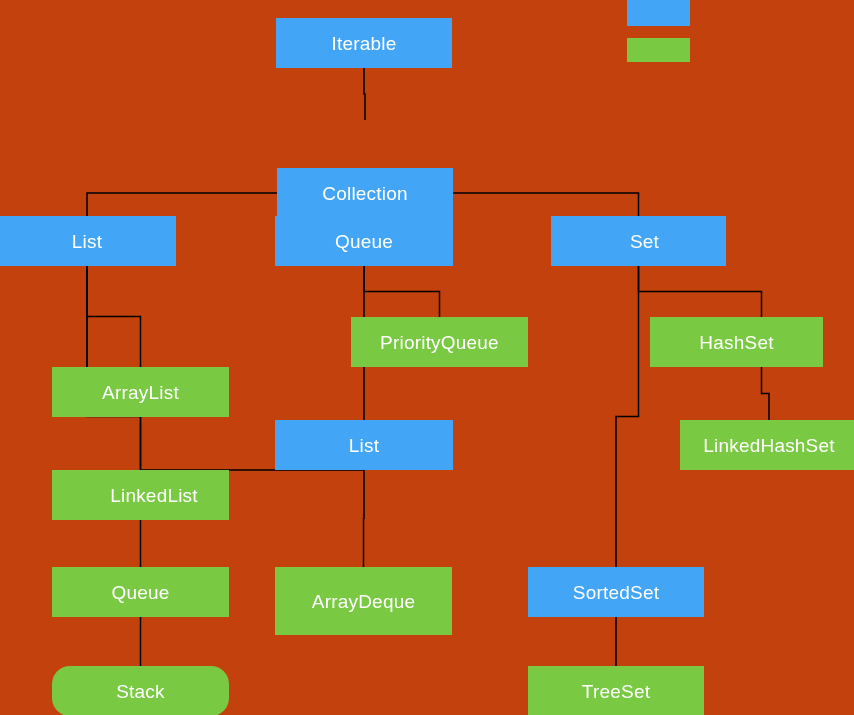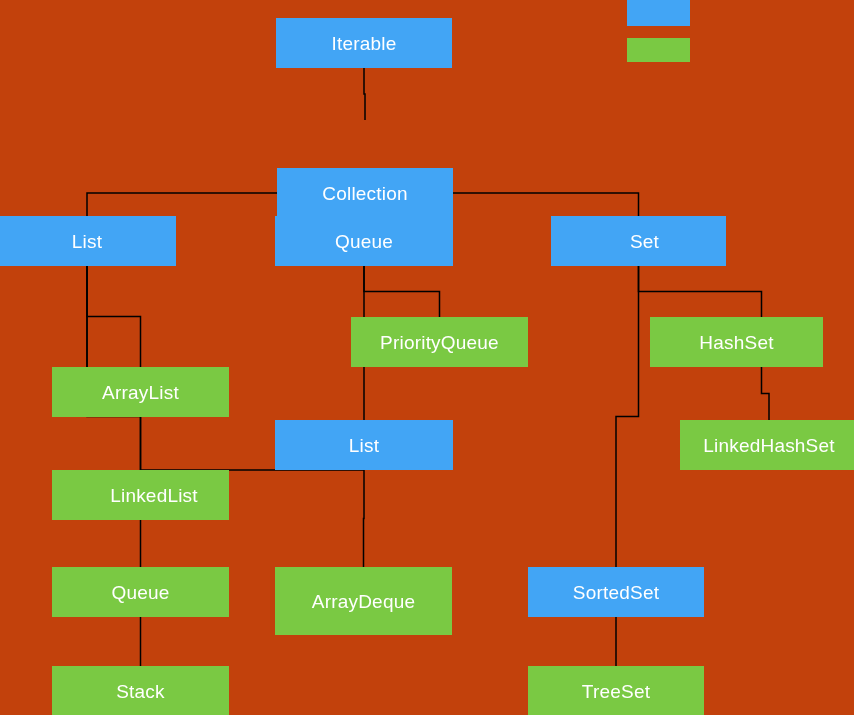--- a/index.html
+++ b/index.html
@@ -127,21 +127,21 @@
       </div>
       <div class="node klass" style="left: 52px; top: 567px; width: 177px; height: 50px;">
         <span>Queue</span>
       </div>
       <div class="node klass" style="left: 275px; top: 567px; width: 177px; height: 68px;">
         <span>ArrayDeque</span>
       </div>
       <div class="node iface" style="left: 528px; top: 567px; width: 176px; height: 50px;">
         <span>SortedSet</span>
       </div>
-      <div class="node klass" style="left: 52px; top: 666px; width: 177px; height: 50px;">
+      <div class="node klass" style="left: 52px; top: 666px; width: 177px; height: 50px; border-radius: 18px;">
         <span>Stack</span>
       </div>
       <div class="node klass" style="left: 528px; top: 666px; width: 176px; height: 50px;">
         <span>TreeSet</span>
       </div>
     </div>
   <div id="legend-layer">
       <div class="legend-swatch iface" style="left: 627px; top: 0px; width: 63px; height: 26px;"></div>
       <div class="legend-label" style="left: 698px; top: 5px;"></div>
       <div class="legend-swatch klass" style="left: 627px; top: 38px; width: 63px; height: 24px;"></div>

